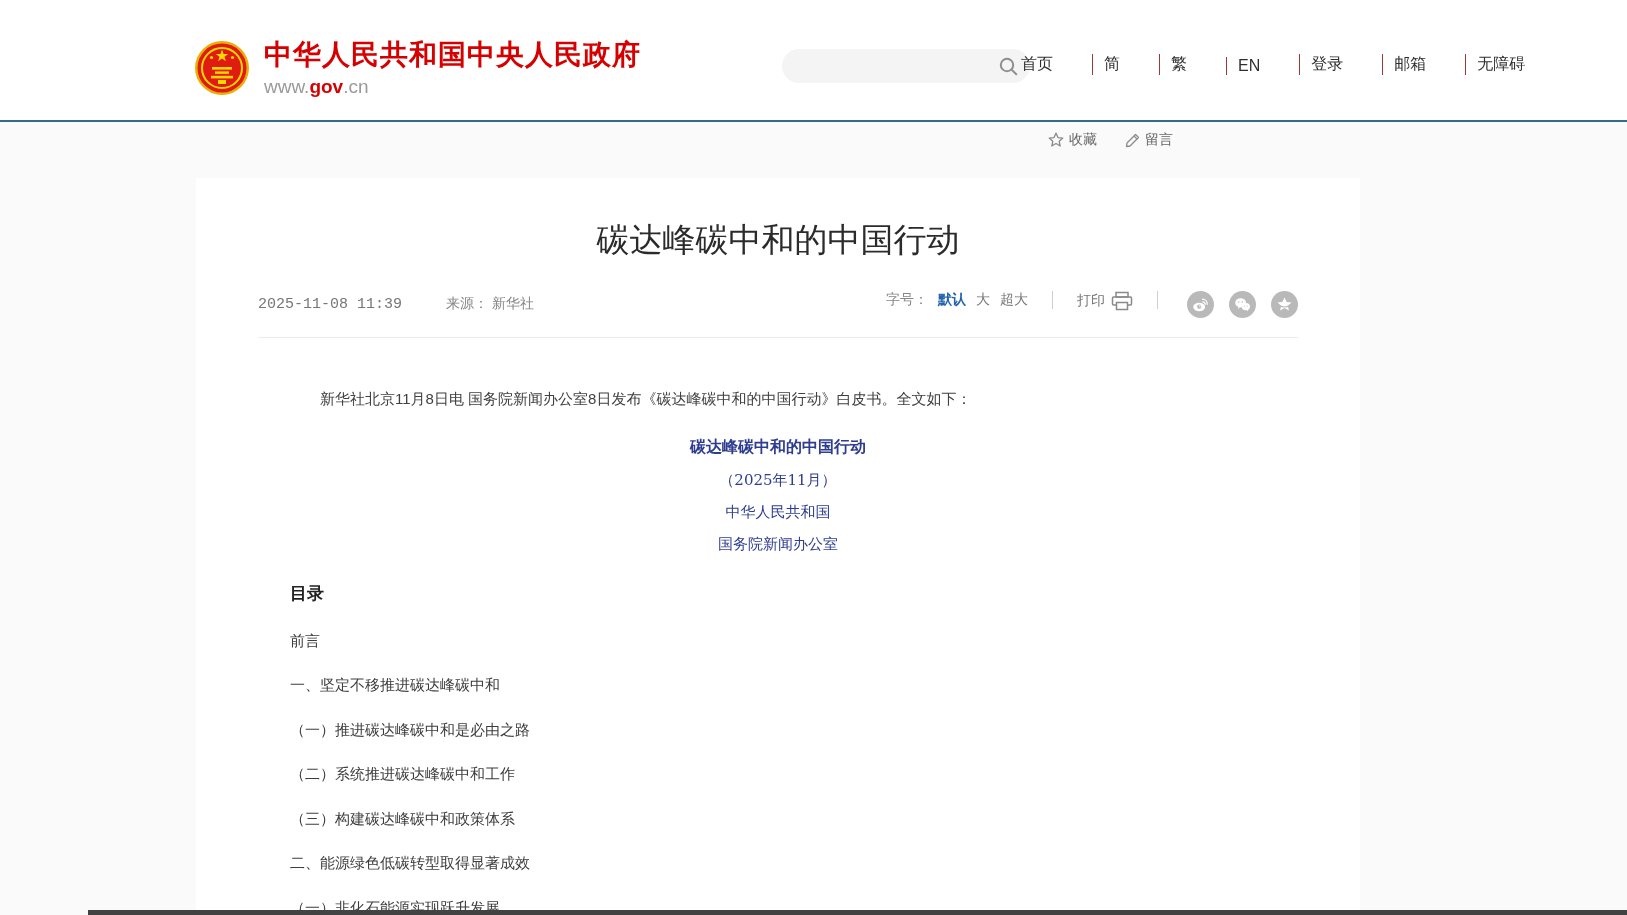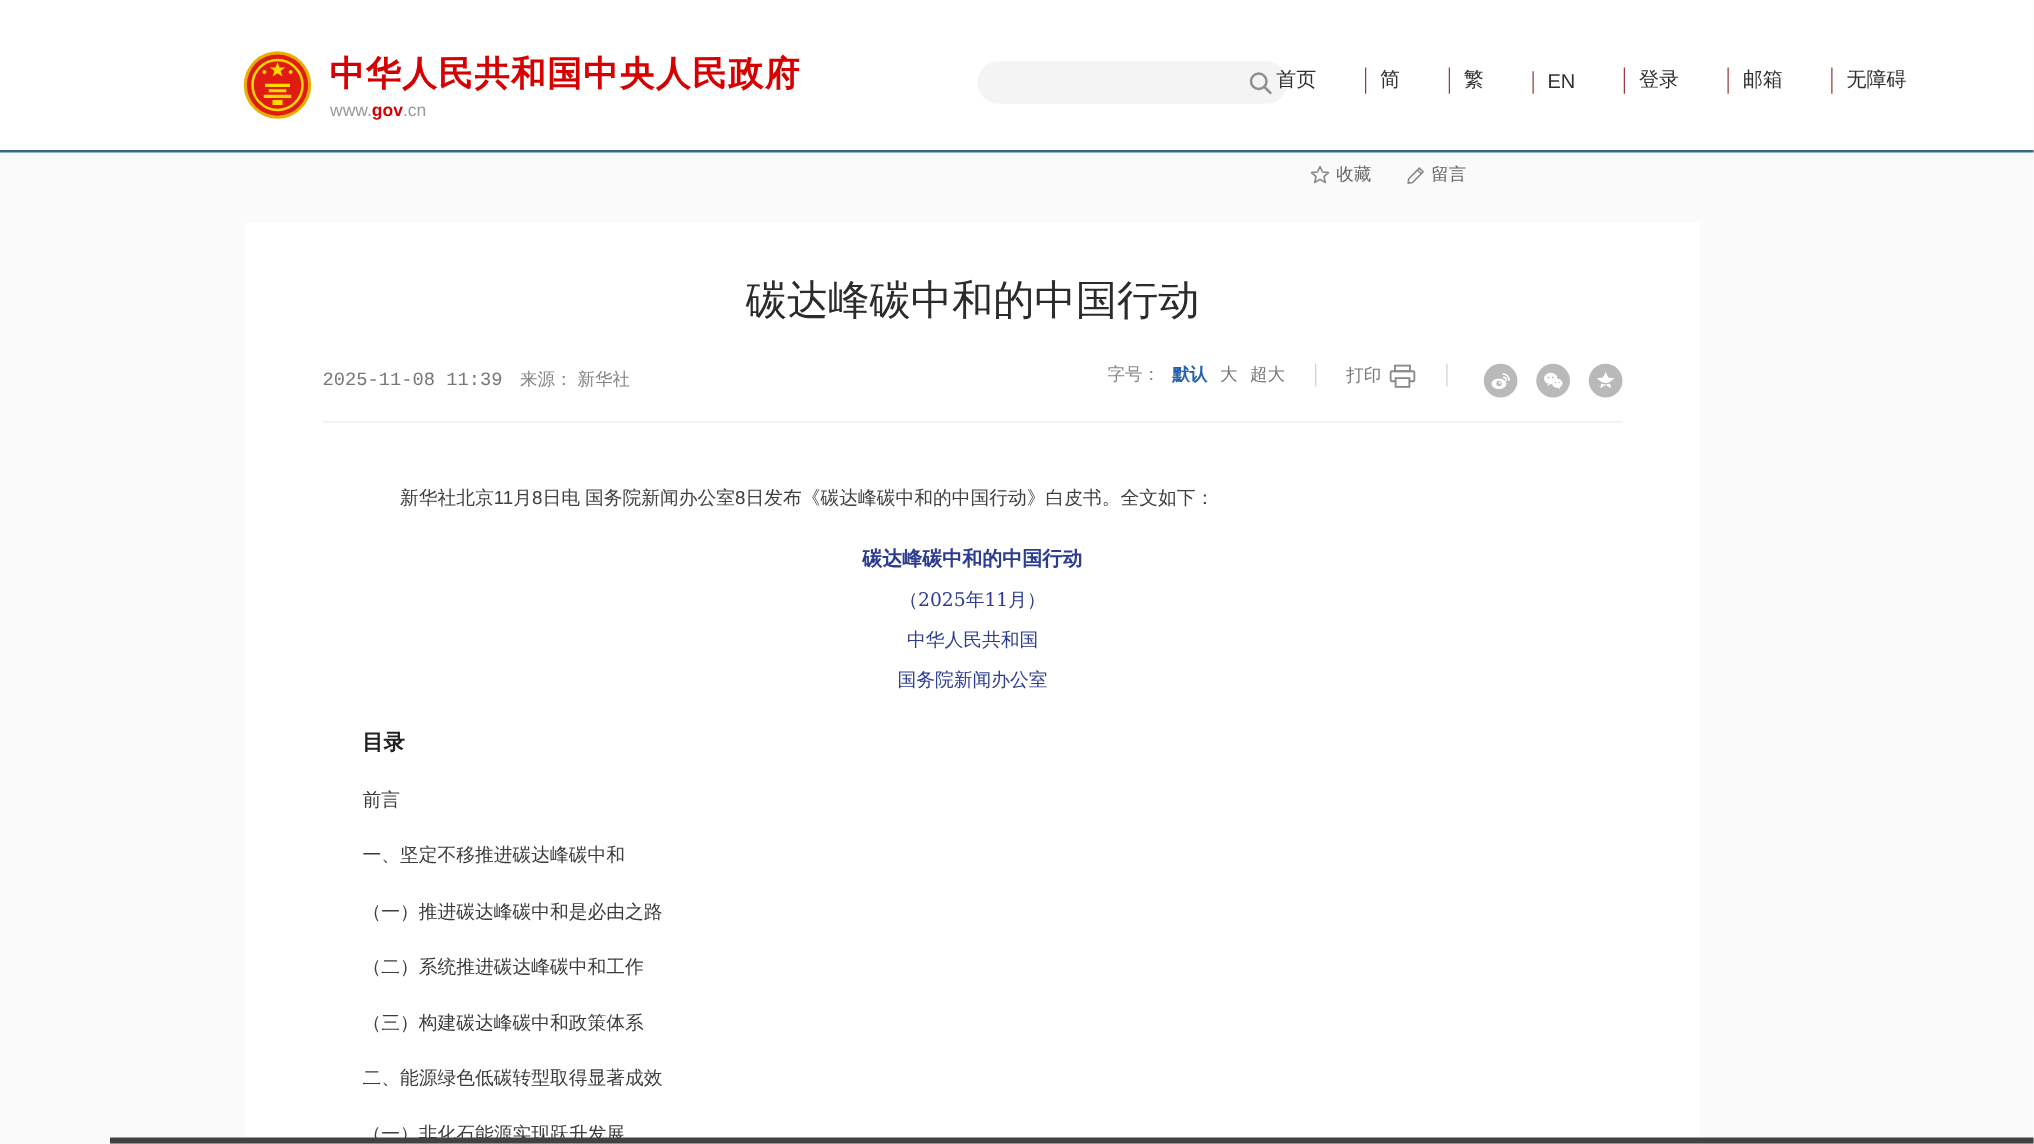--- a/index.html
+++ b/index.html
@@ -10,28 +10,28 @@
     font-family:"Liberation Sans", sans-serif;
     color:#333;
   }
   
   .header {
     position:absolute; top:0; left:0; right:0; height:122px;
     background:#ffffff; border-bottom:2px solid #356b87;
   }
   .logo-wrap {
     position:absolute; left:194px; top:40px;
-    display:flex; align-items:flex-end; gap:14px; cursor:pointer;
+    display:flex; align-items:flex-start; gap:14px; cursor:pointer;
   }
   .emblem { width:56px; height:56px; }
   .site-title {
     font-size:28px; font-weight:bold; color:#d60000;
     letter-spacing:1px; line-height:1.1;
   }
-  .site-url { font-size:14px; color:#9a9a9a; margin-top:5px; }
+  .site-url { font-size:19px; color:#9a9a9a; margin-top:5px; }
   .site-url .gov { color:#d60000; font-weight:bold; }
   .search {
     position:absolute; left:782px; top:49px; width:248px; height:34px;
     background:#f4f4f4; border-radius:17px;
     display:flex; align-items:center; justify-content:flex-end;
     padding-right:11px;
   }
   .search input {
     flex:1; border:none; outline:none; background:transparent;
     height:100%; padding-left:16px; font-size:14px; color:#555;
@@ -57,21 +57,21 @@
   .article-title {
     margin-top:42px; text-align:center;
     font-size:33px; font-weight:500; color:#2b2b2b; line-height:1.2;
   }
   .meta-row {
     margin-top:31px; padding-bottom:19px;
     border-bottom:1px solid #ececec;
     display:flex; justify-content:space-between; align-items:center;
     font-size:14px; color:#858585;
   }
-  .meta-left { display:flex; align-items:center; gap:14px;justify-content:space-between; }
+  .meta-left { display:flex; align-items:center; gap:44px;justify-content:space-between; }
   .meta-date { font-family:"Liberation Mono", monospace; font-size:15px; color:#777; }
   .meta-right { display:flex; align-items:flex-start; gap:10px; }
   .fs-default { color:#2362ad; font-weight:bold; cursor:pointer; }
   .fs-opt { color:#777; cursor:pointer; }
   .meta-sep { width:1px; height:18px; background:#cfcfcf; margin:0 14px; }
   .print-wrap { display:flex; align-items:center; gap:6px; cursor:pointer; color:#777; }
   .share-circle {
     width:27px; height:27px; border-radius:50%; background:#b9b9b9;
     display:flex; align-items:center; justify-content:center;
     cursor:pointer; margin-left:5px;

